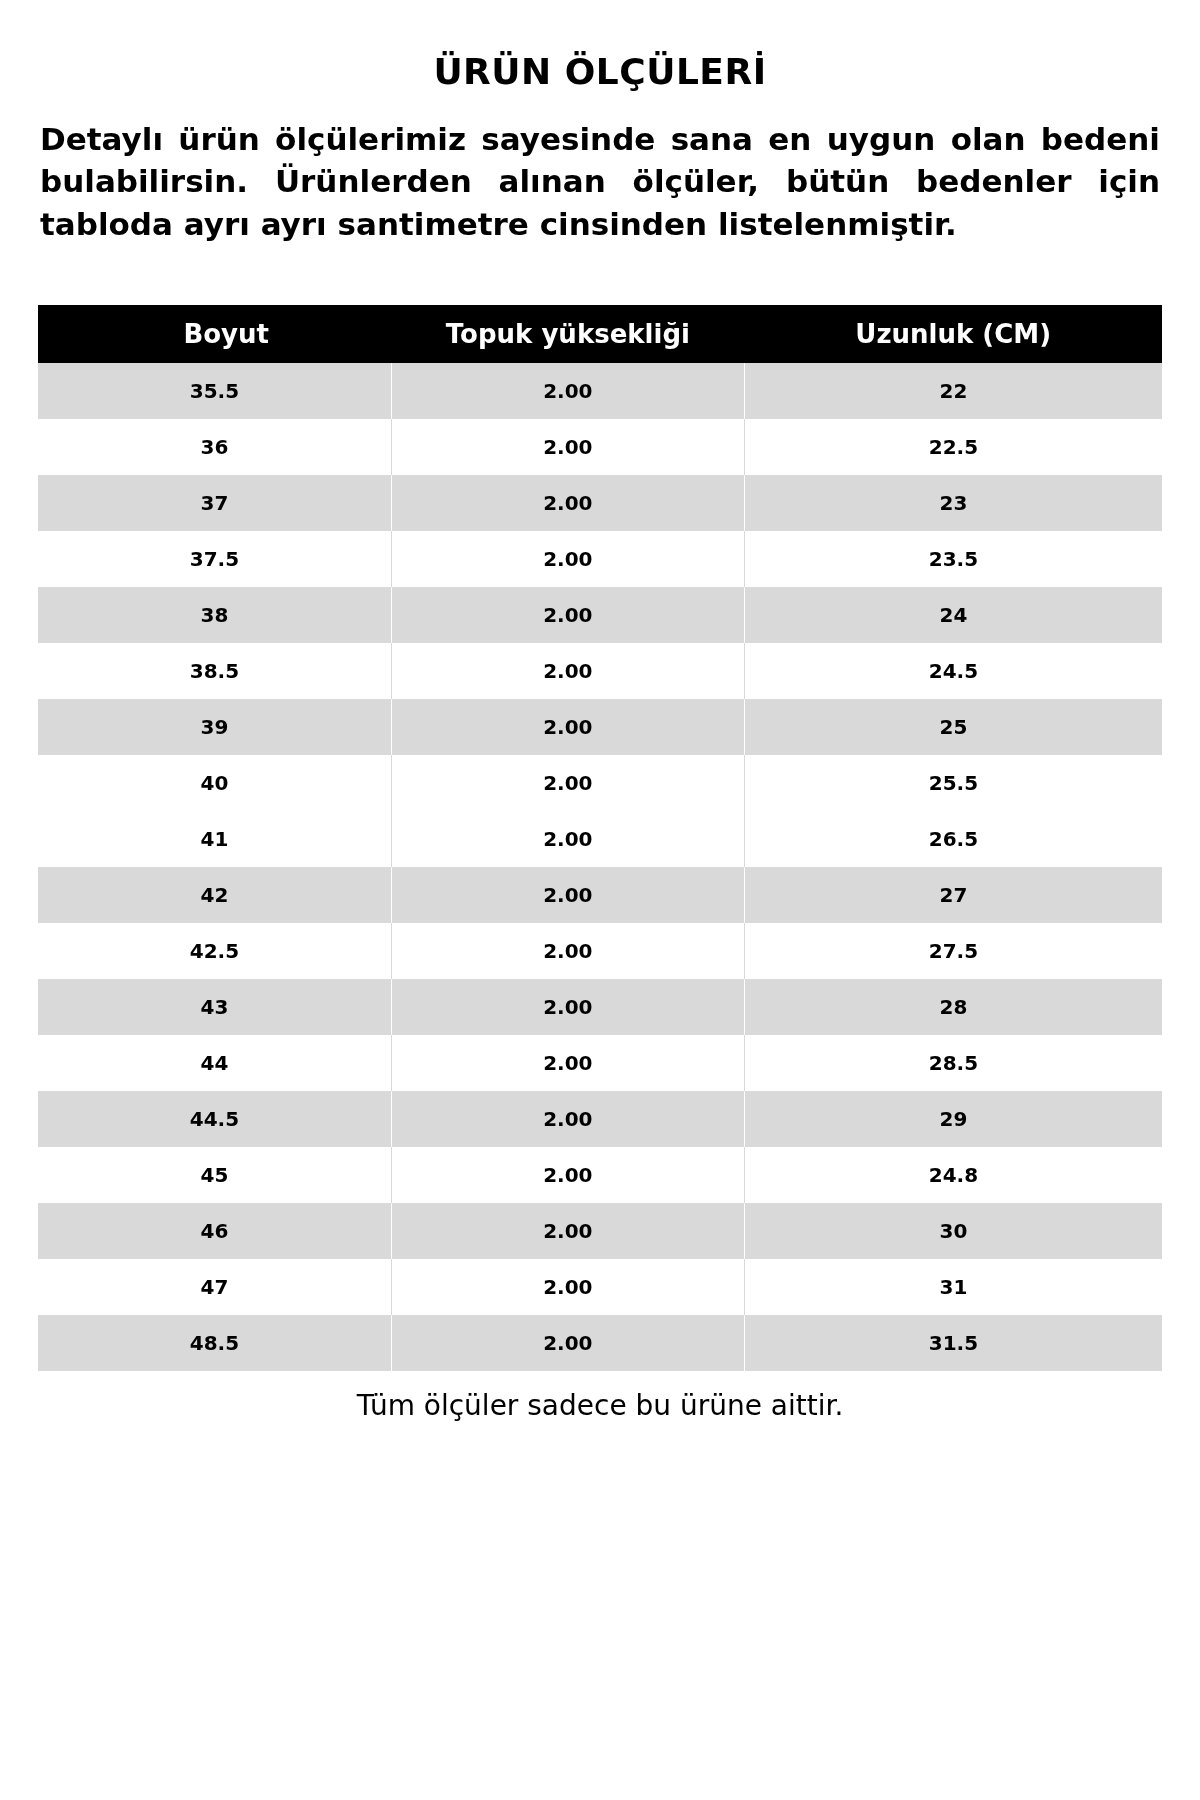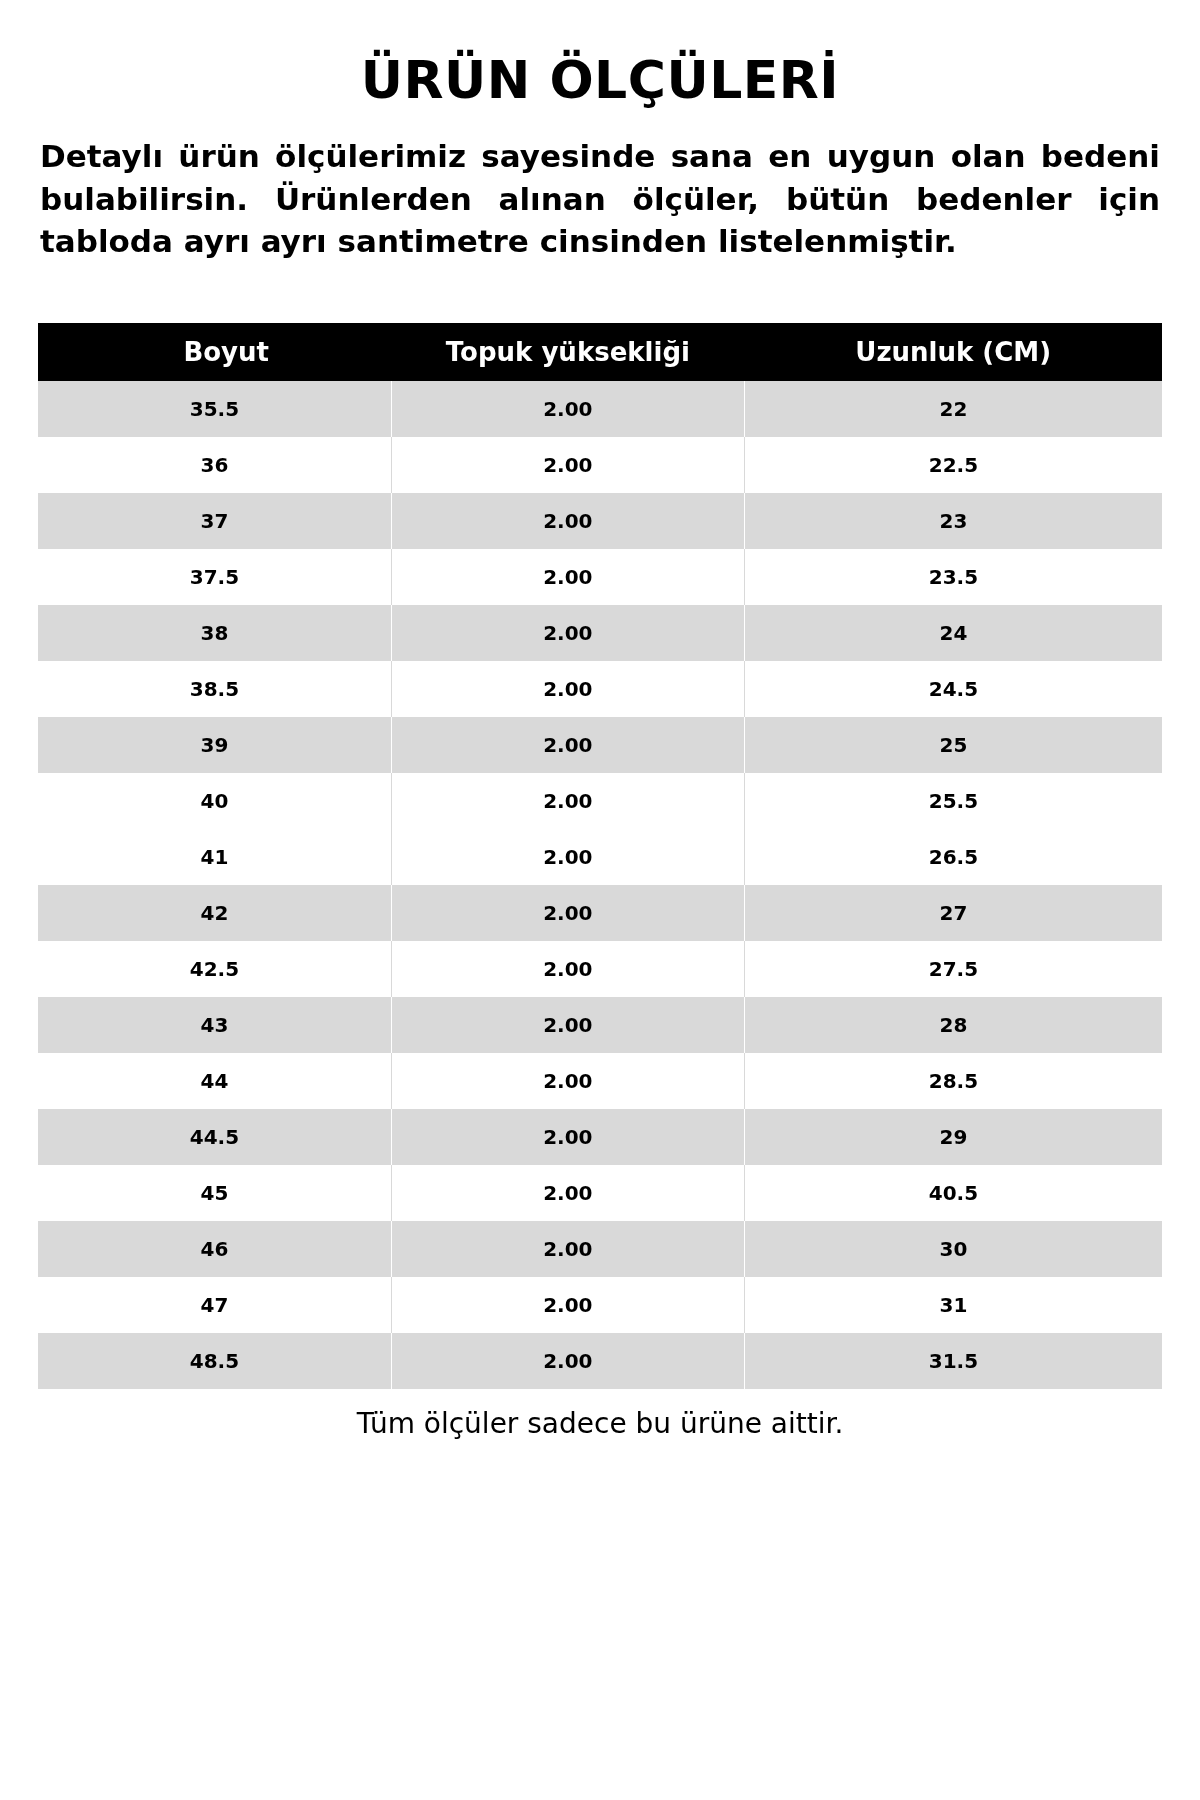--- a/index.html
+++ b/index.html
@@ -16,21 +16,21 @@
   }
   .page {
     width: 1200px;
     height: 1800px;
     box-sizing: border-box;
     padding: 40px 38px 0 38px;
     position: relative;
   }
   .title {
     text-align: center;
-    font-size: 52px;
+    font-size: 36px;
     font-weight: bold;
     letter-spacing: 0.5px;
     margin: 12px 0 26px 0;
     line-height: 1.1;
   }
   .intro {
     font-size: 31px;
     line-height: 1.37;
     text-align: justify;
     text-justify: inter-word;
@@ -164,21 +164,21 @@
         <td>28.5</td>
       </tr>
       <tr class="odd">
         <td>44.5</td>
         <td>2.00</td>
         <td>29</td>
       </tr>
       <tr class="even">
         <td>45</td>
         <td>2.00</td>
-        <td>40.5</td>
+        <td>24.8</td>
       </tr>
       <tr class="odd">
         <td>46</td>
         <td>2.00</td>
         <td>30</td>
       </tr>
       <tr class="even">
         <td>47</td>
         <td>2.00</td>
         <td>31</td>

